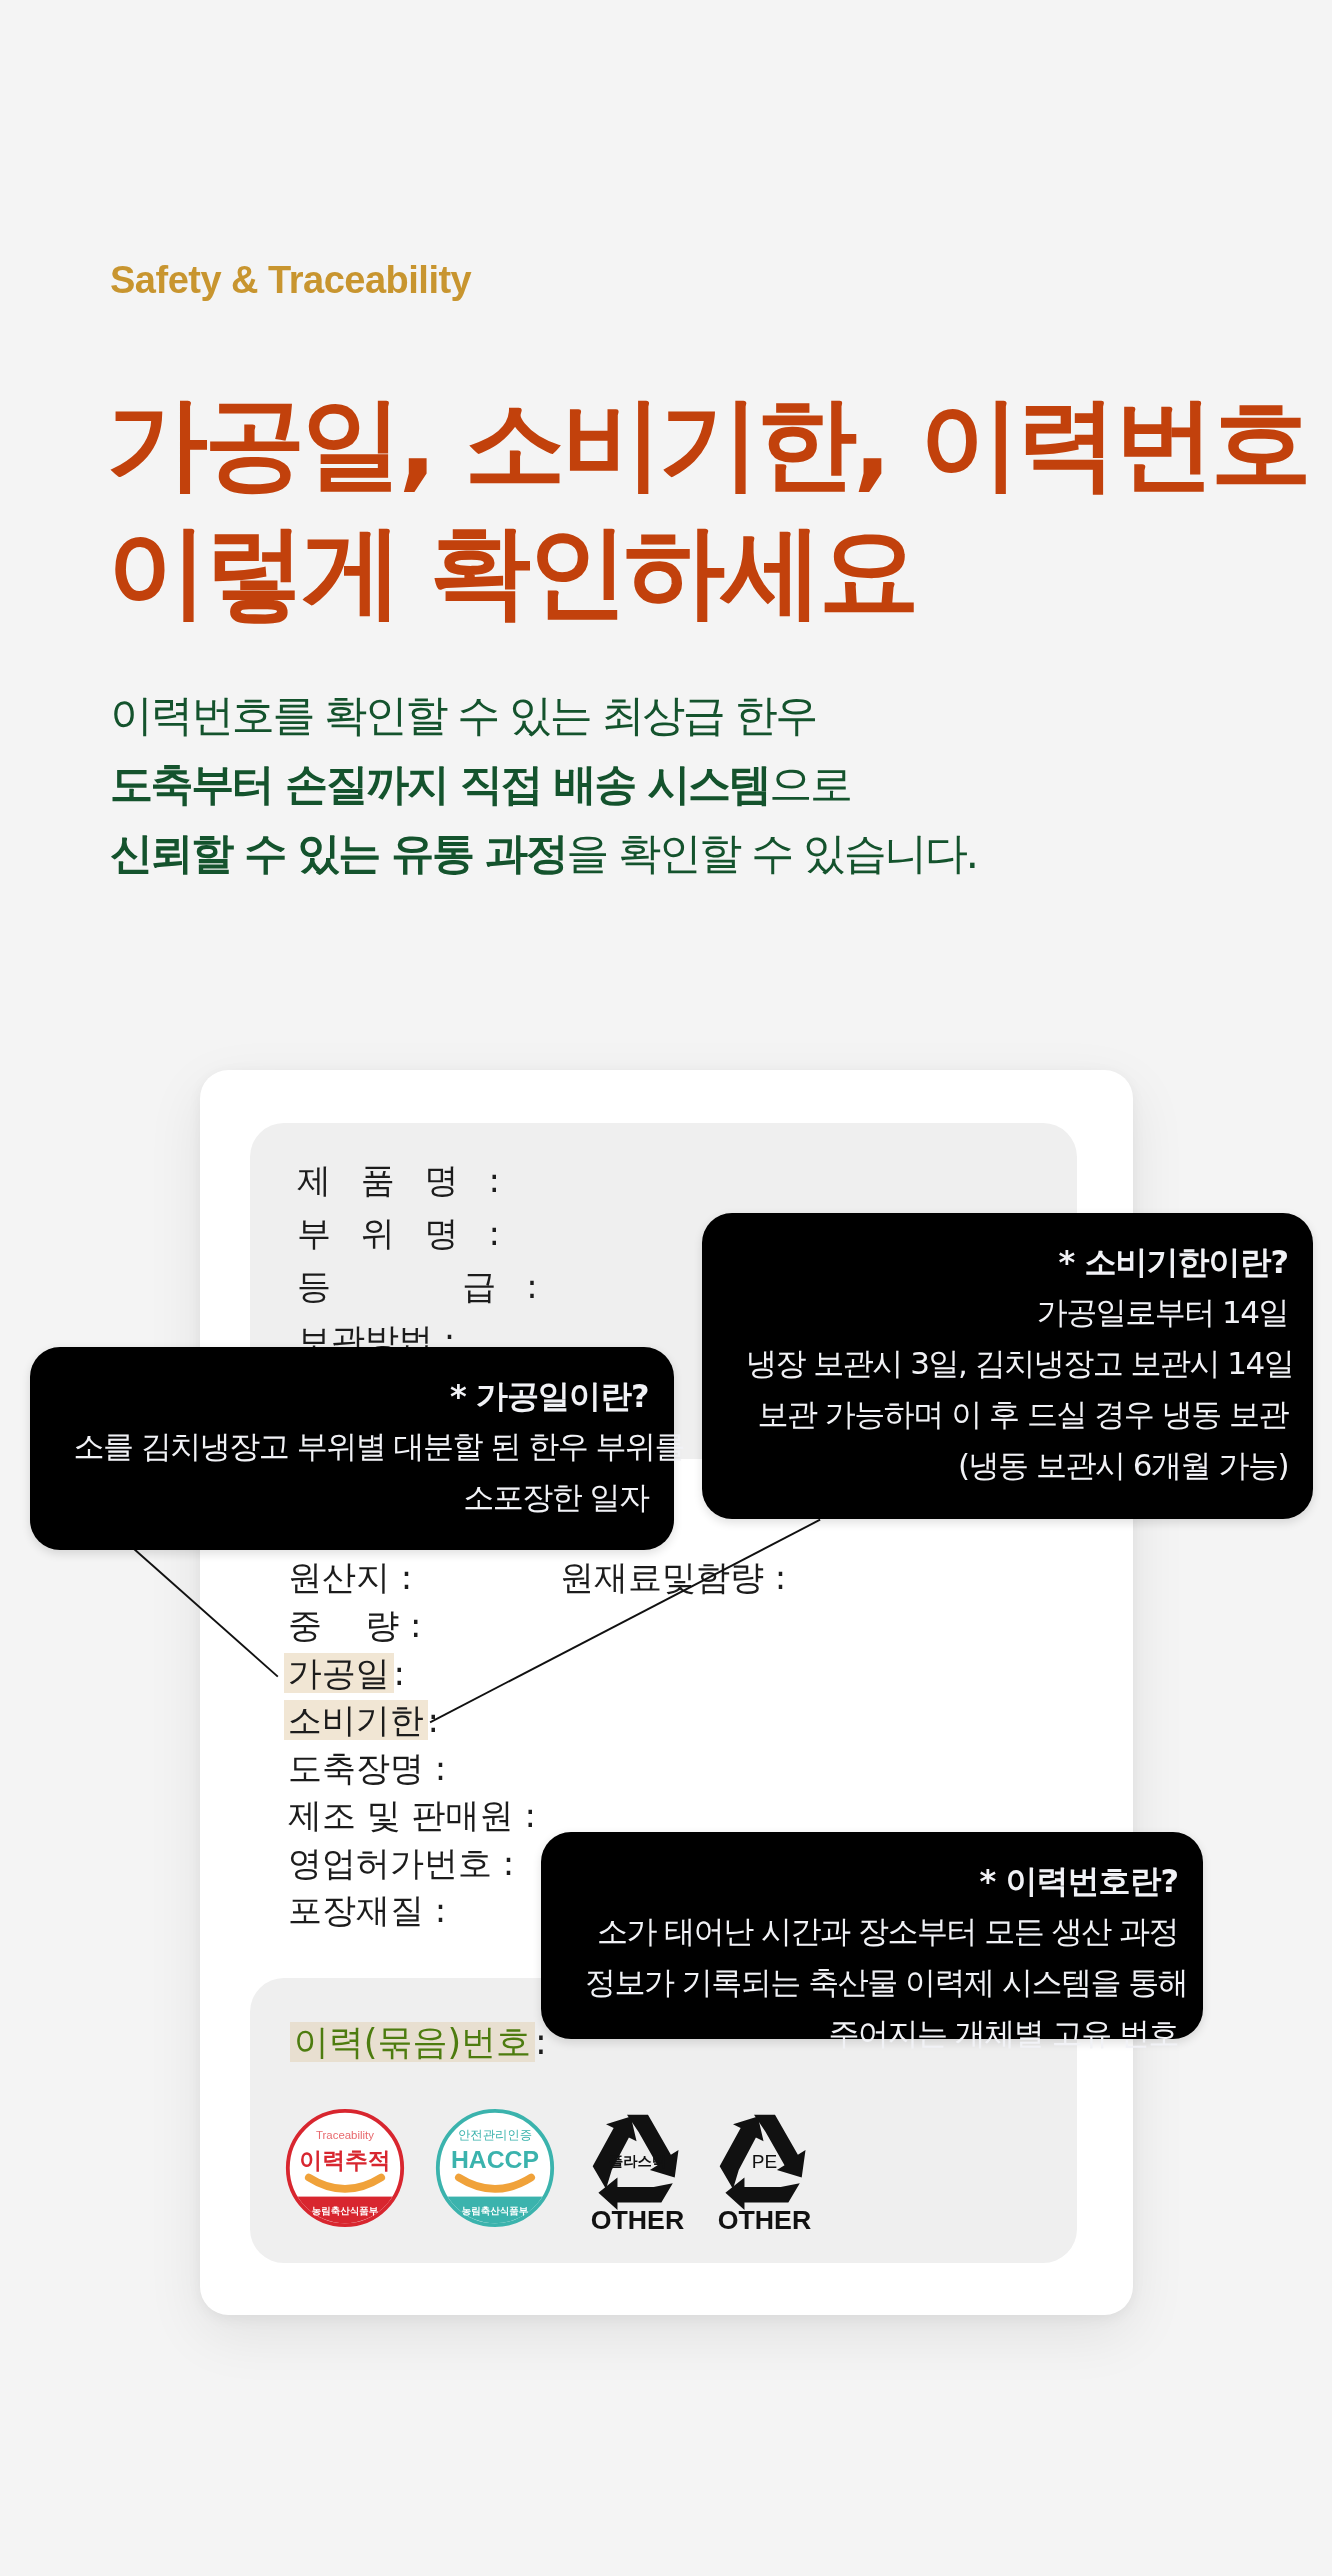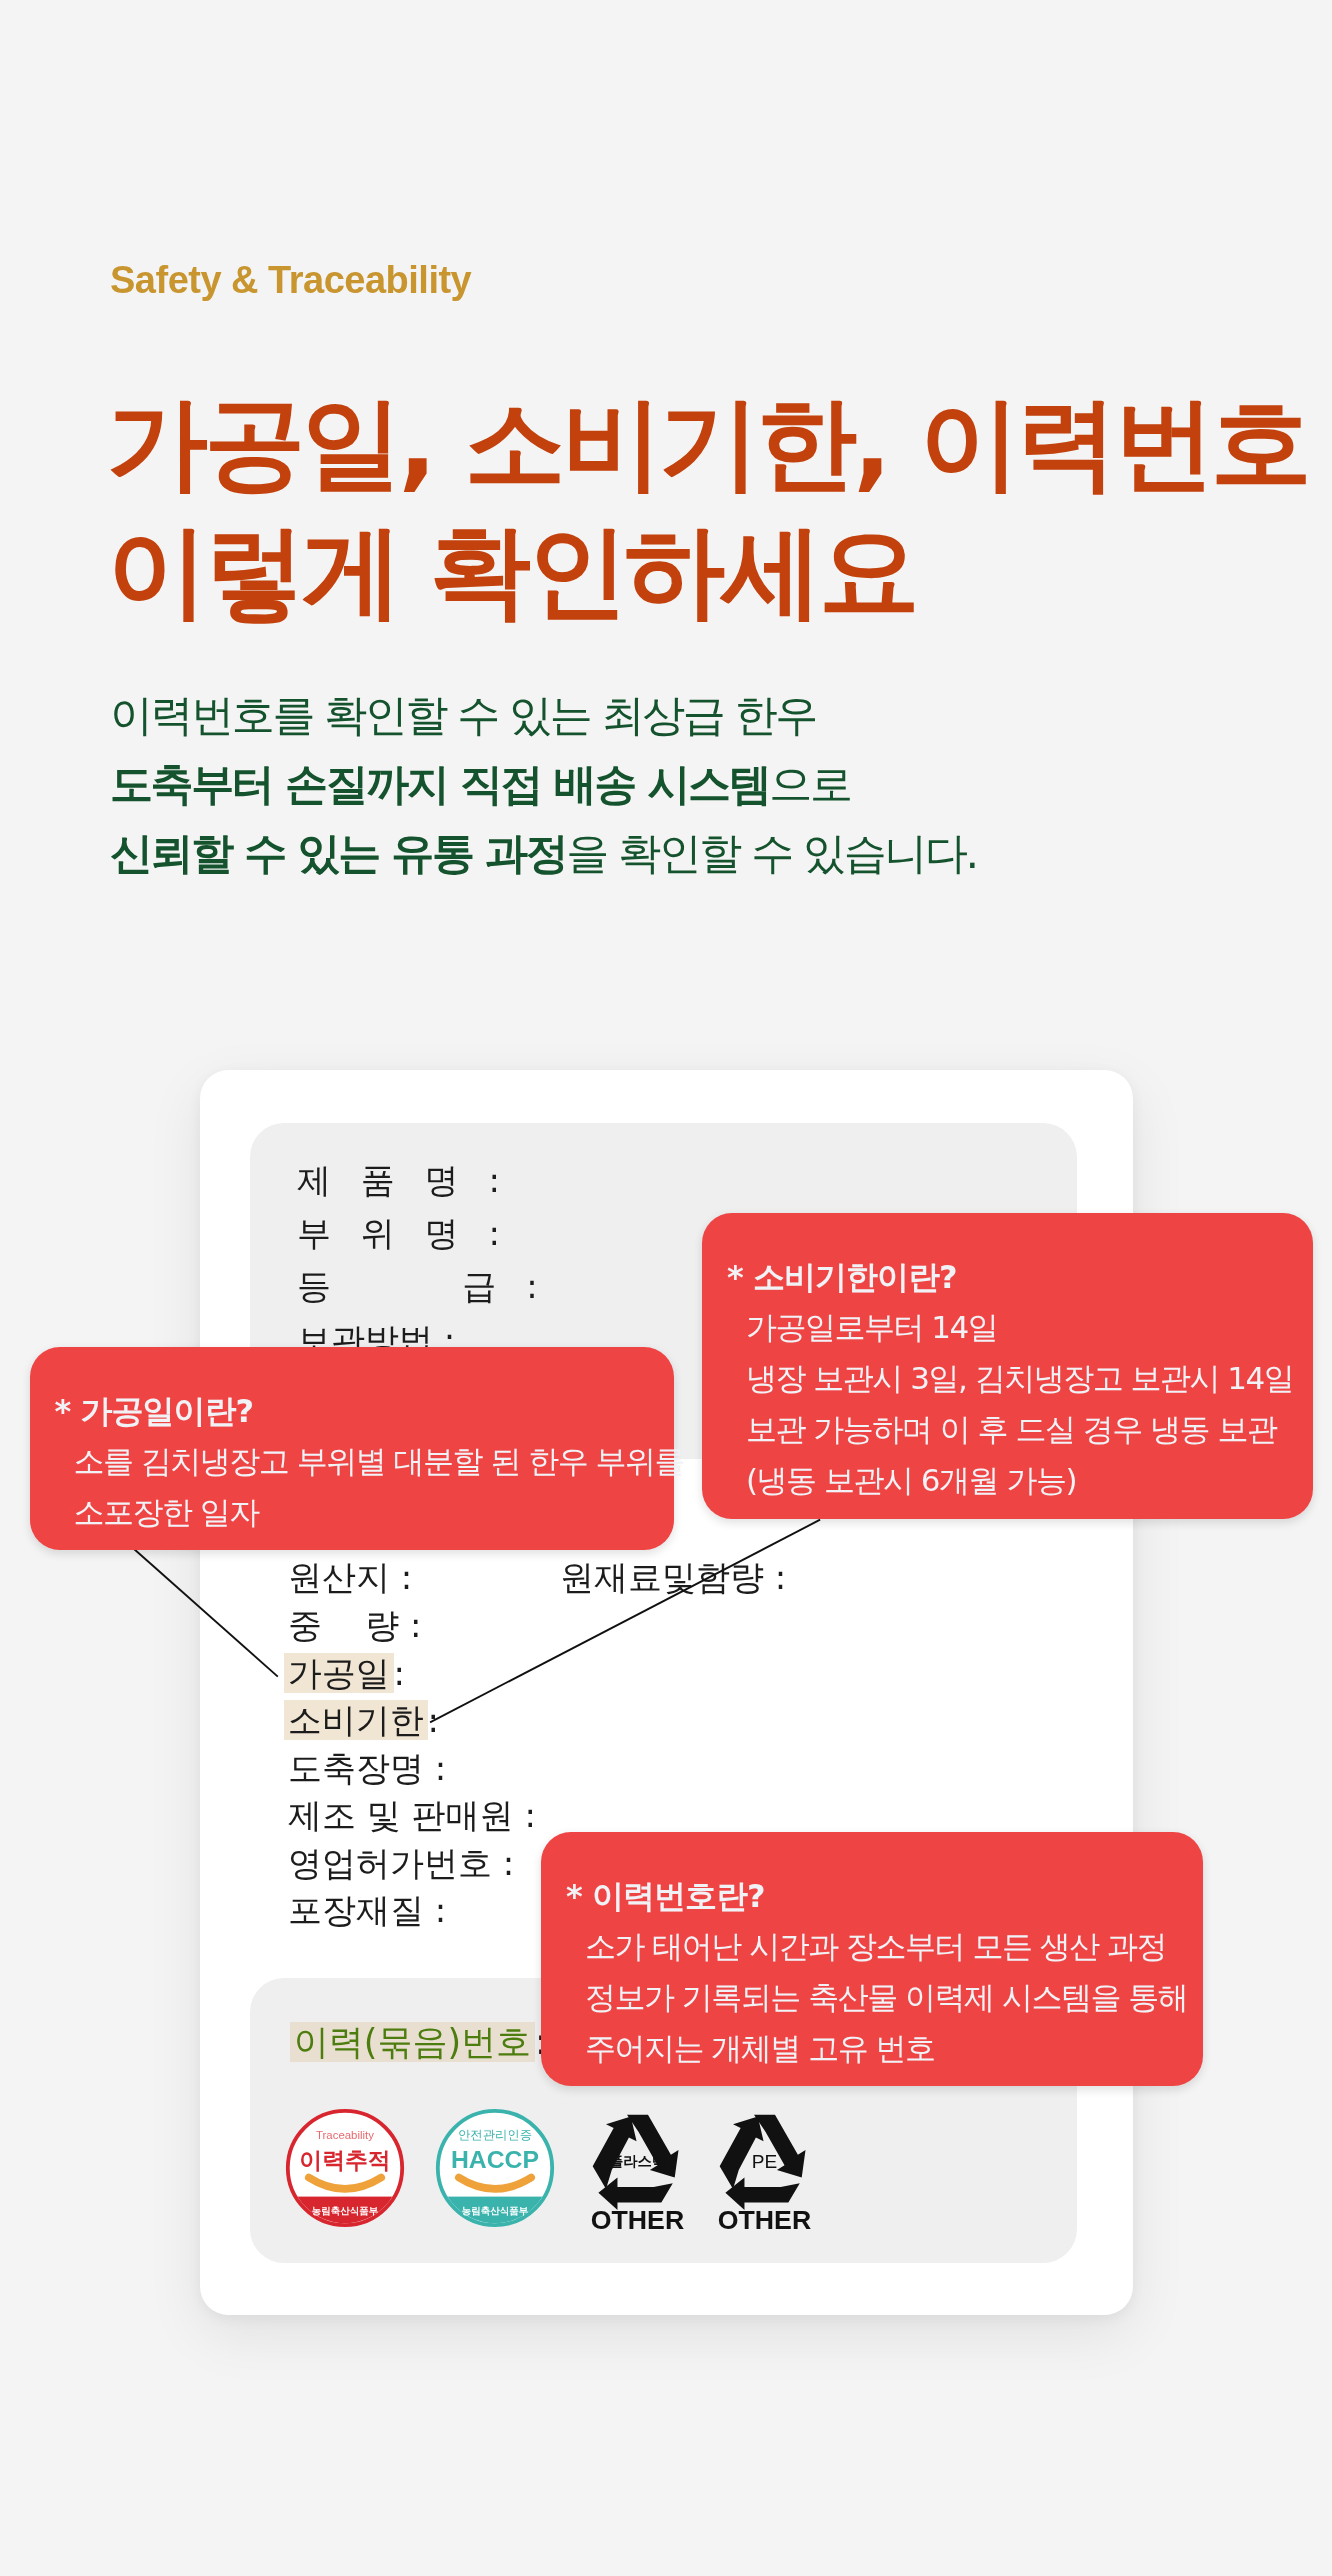--- a/index.html
+++ b/index.html
@@ -16,21 +16,21 @@
 
   .card { position: absolute; left: 200px; top: 1070px; width: 933px; height: 1245px; background: #fff; border-radius: 28.5px; box-shadow: 0 19px 57px rgba(0,0,0,0.08), 0 3.8px 13.3px rgba(0,0,0,0.05); }
   .panel-top { position: absolute; left: 50px; top: 53px; width: 827px; height: 336px; background: #efefef; border-radius: 34px 34px 0 0; }
   .panel-bottom { position: absolute; left: 50px; top: 908px; width: 827px; height: 285px; background: #efefef; border-radius: 34px; }
 
   .label { position: absolute; font-size: 34px; line-height: 48px; color: #1c1c1c; white-space: nowrap; letter-spacing: 0px; }
   .label.spaced { letter-spacing: 9.5px; }
   .hl { background: #f1e6d4; padding: 0 3.8px; }
   .hl-id { background: #e8dfd0; color: #4d7c0f; padding: 0 3.8px; margin-left: 12px; }
 
-  .tooltip { position: absolute; background: #ef4444; border-radius: 30px; color: #f1f2f6; padding: 40px 25px; box-shadow: 0 3.8px 9.5px rgba(0,0,0,0.12); }
+  .tooltip { position: absolute; background: #000000; border-radius: 30px; color: #f1f2f6; padding: 25px 25px; box-shadow: 0 3.8px 9.5px rgba(0,0,0,0.12); text-align: right; }
   .tooltip .t-title { font-weight: 700; font-size: 32px; line-height: 49px; letter-spacing: -1px; white-space: nowrap; }
   .tooltip .t-line { font-size: 31px; line-height: 51px; letter-spacing: -1.5px; padding-left: 19px; white-space: nowrap; }
 
   .connector { position: absolute; left: 0; top: 0; width: 1332px; height: 2576px; pointer-events: none; }
 
   .badges { position: absolute; left: 284px; top: 2107px; height: 124px; }
   .badge { position: absolute; top: 0; }
 </style>
 </head>
 <body>
@@ -137,19 +137,19 @@
 </div>
 
 <div class="tooltip" style="left:702px; top:1213px; width:611px; height:306px;">
   <div class="t-title">* 소비기한이란?</div>
   <div class="t-line">가공일로부터 14일</div>
   <div class="t-line">냉장 보관시 3일, 김치냉장고 보관시 14일</div>
   <div class="t-line">보관 가능하며 이 후 드실 경우 냉동 보관</div>
   <div class="t-line">(냉동 보관시 6개월 가능)</div>
 </div>
 
-<div class="tooltip" style="left:541px; top:1832px; width:662px; height:254px;">
+<div class="tooltip" style="left:541px; top:1832px; width:662px; height:207px;">
   <div class="t-title">* 이력번호란?</div>
   <div class="t-line">소가 태어난 시간과 장소부터 모든 생산 과정</div>
   <div class="t-line">정보가 기록되는 축산물 이력제 시스템을 통해</div>
   <div class="t-line">주어지는 개체별 고유 번호</div>
 </div>
 
 
 </body></html>

